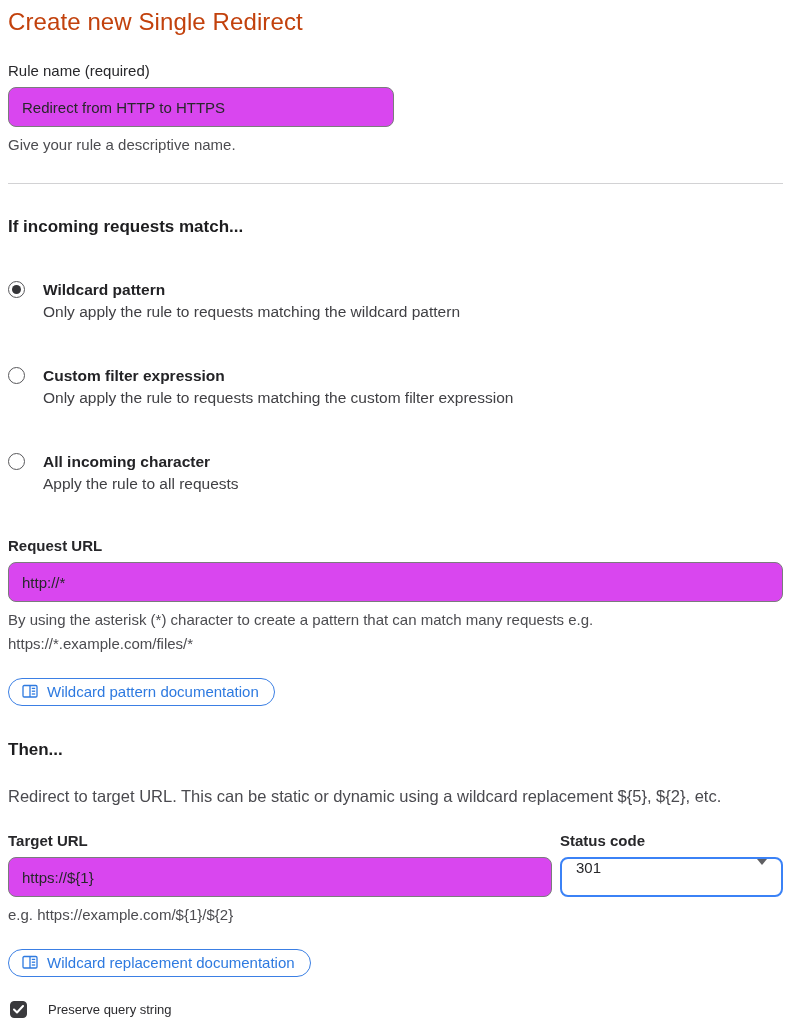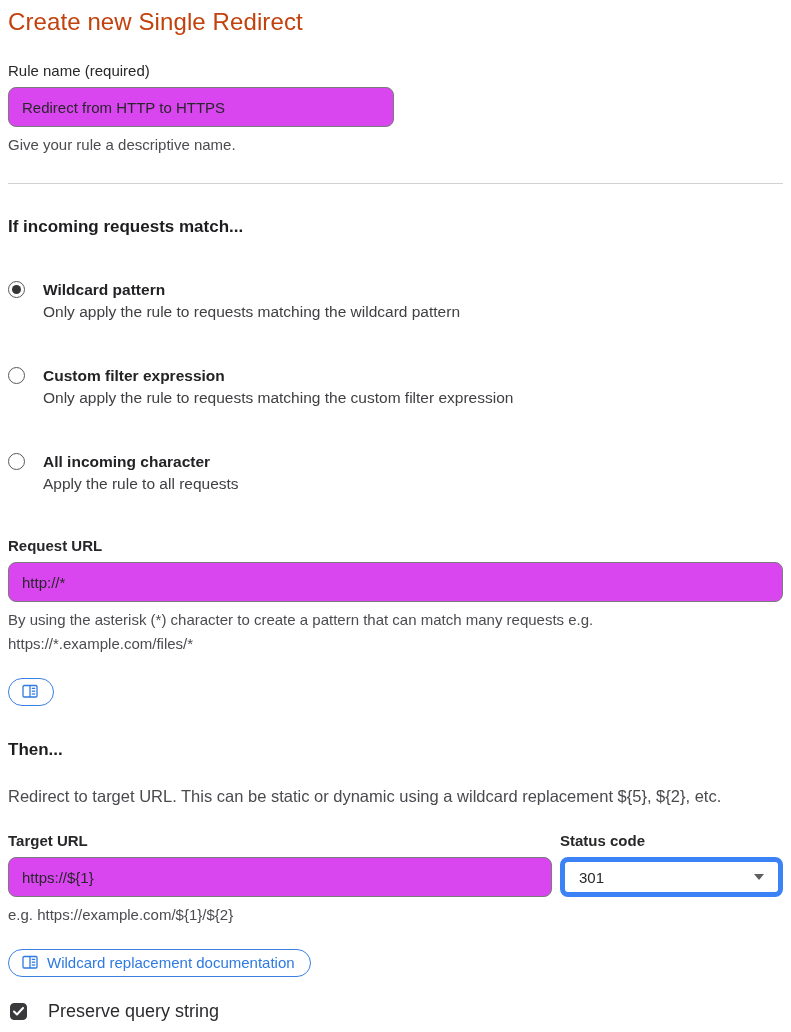--- a/index.html
+++ b/index.html
@@ -62,39 +62,39 @@
   }
   .doc-pill svg { display:block; }
 
   p.then-desc { font-size:16.5px; color:#4a4a4f; margin:27px 0 0 0; }
 
   .row-two { display:flex; gap:8px; margin-top:0; }
   .col-target { width:544px; }
   .col-status { width:223px; }
 
   .select-box {
-    display:flex; align-items:center; justify-content:space-between;
-    height:40px; border:5px solid #3b82f6; border-radius:8px;
+    display:flex; align-items:flex-start; justify-content:space-between;
+    height:40px; border:2px solid #3b82f6; border-radius:8px;
     padding:0 14px; font-size:15px; color:#27272a; background:#fff; cursor:pointer;
   }
   .caret-down {
     width:0; height:0; border-left:5px solid transparent;
     border-right:5px solid transparent; border-top:6px solid #5f5f62;
   }
 
   .check-row { display:flex; align-items:center; margin-top:24px; cursor:pointer; }
   .checkbox {
     flex:0 0 auto; width:17px; height:17px; border-radius:4px;
     border:1.5px solid #58585b; background:#fff; margin-left:2px;
     display:flex; align-items:center; justify-content:center;
   }
   .checkbox.on { background:#3a3a3d; border-color:#3a3a3d; }
   .checkbox svg { display:none; }
   .checkbox.on svg { display:block; }
-  .check-label { font-size:18px; color:#2b2b2e; margin-left:21px; }
+  .check-label { font-size:13px; color:#2b2b2e; margin-left:21px; }
 </style>
 </head>
 <body>
 
 <div class="page">
 
   <h1 class="page-title">Create new Single Redirect</h1>
 
   <label class="field-label">Rule name (required)</label>
   <input class="text-input half" type="text" value="Redirect from HTTP to HTTPS" style="">
@@ -138,20 +138,21 @@
   <button class="doc-pill">
     <span>
       <svg width="16" height="15" viewBox="0 0 16 15" fill="none" stroke="#2e7ae0" stroke-width="1.3">
         <rect x="1" y="1.5" width="14" height="11.5" rx="1.2"></rect>
         <line x1="8" y1="1.5" x2="8" y2="13"></line>
         <line x1="9.8" y1="4.4" x2="13.2" y2="4.4"></line>
         <line x1="9.8" y1="7.2" x2="13.2" y2="7.2"></line>
         <line x1="9.8" y1="10" x2="13.2" y2="10"></line>
       </svg>
     </span>
+    <span>Wildcard pattern documentation</span>
   </button>
 
   <h2 class="section-heading" style="margin-top:34px;">Then...</h2>
 
   <p class="then-desc">Redirect to target URL. This can be static or dynamic using a wildcard replacement ${5}, ${2}, etc.</p>
 
   <div class="row-two">
     <div class="col-target">
       <label class="field-label strong">Target URL</label>
       <input class="text-input" type="text" style="width: 544px;" value="https://${1}">

